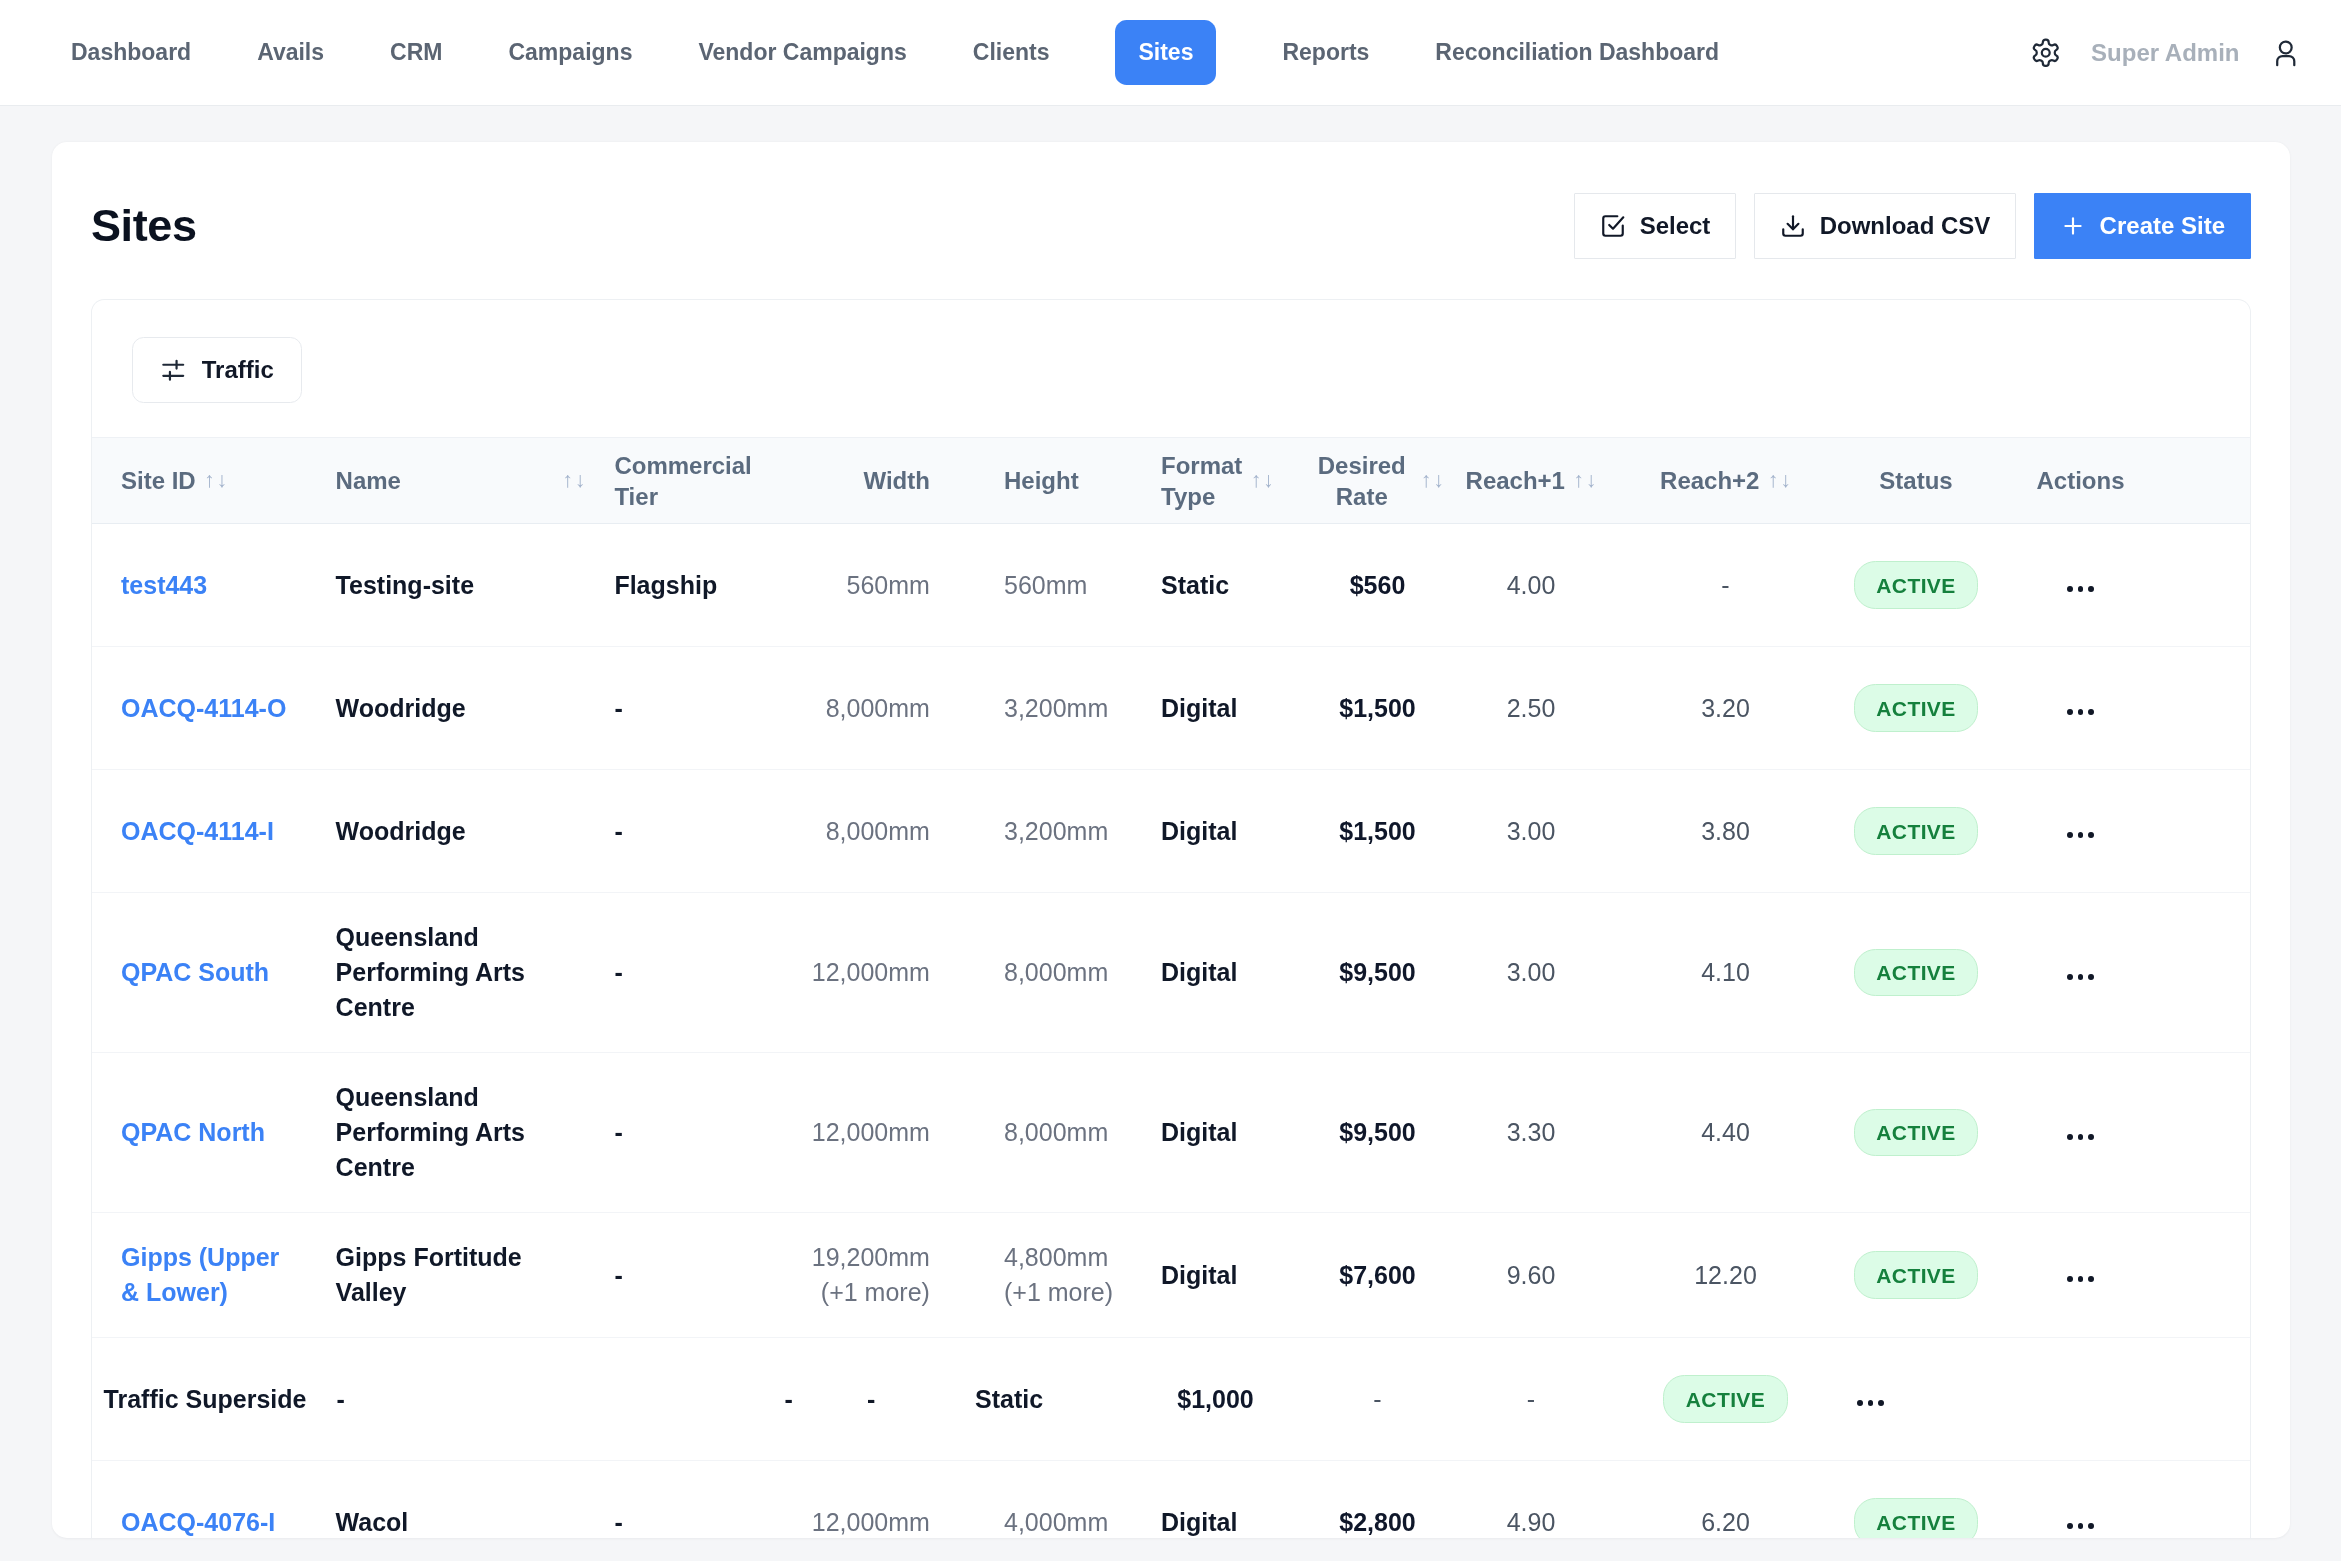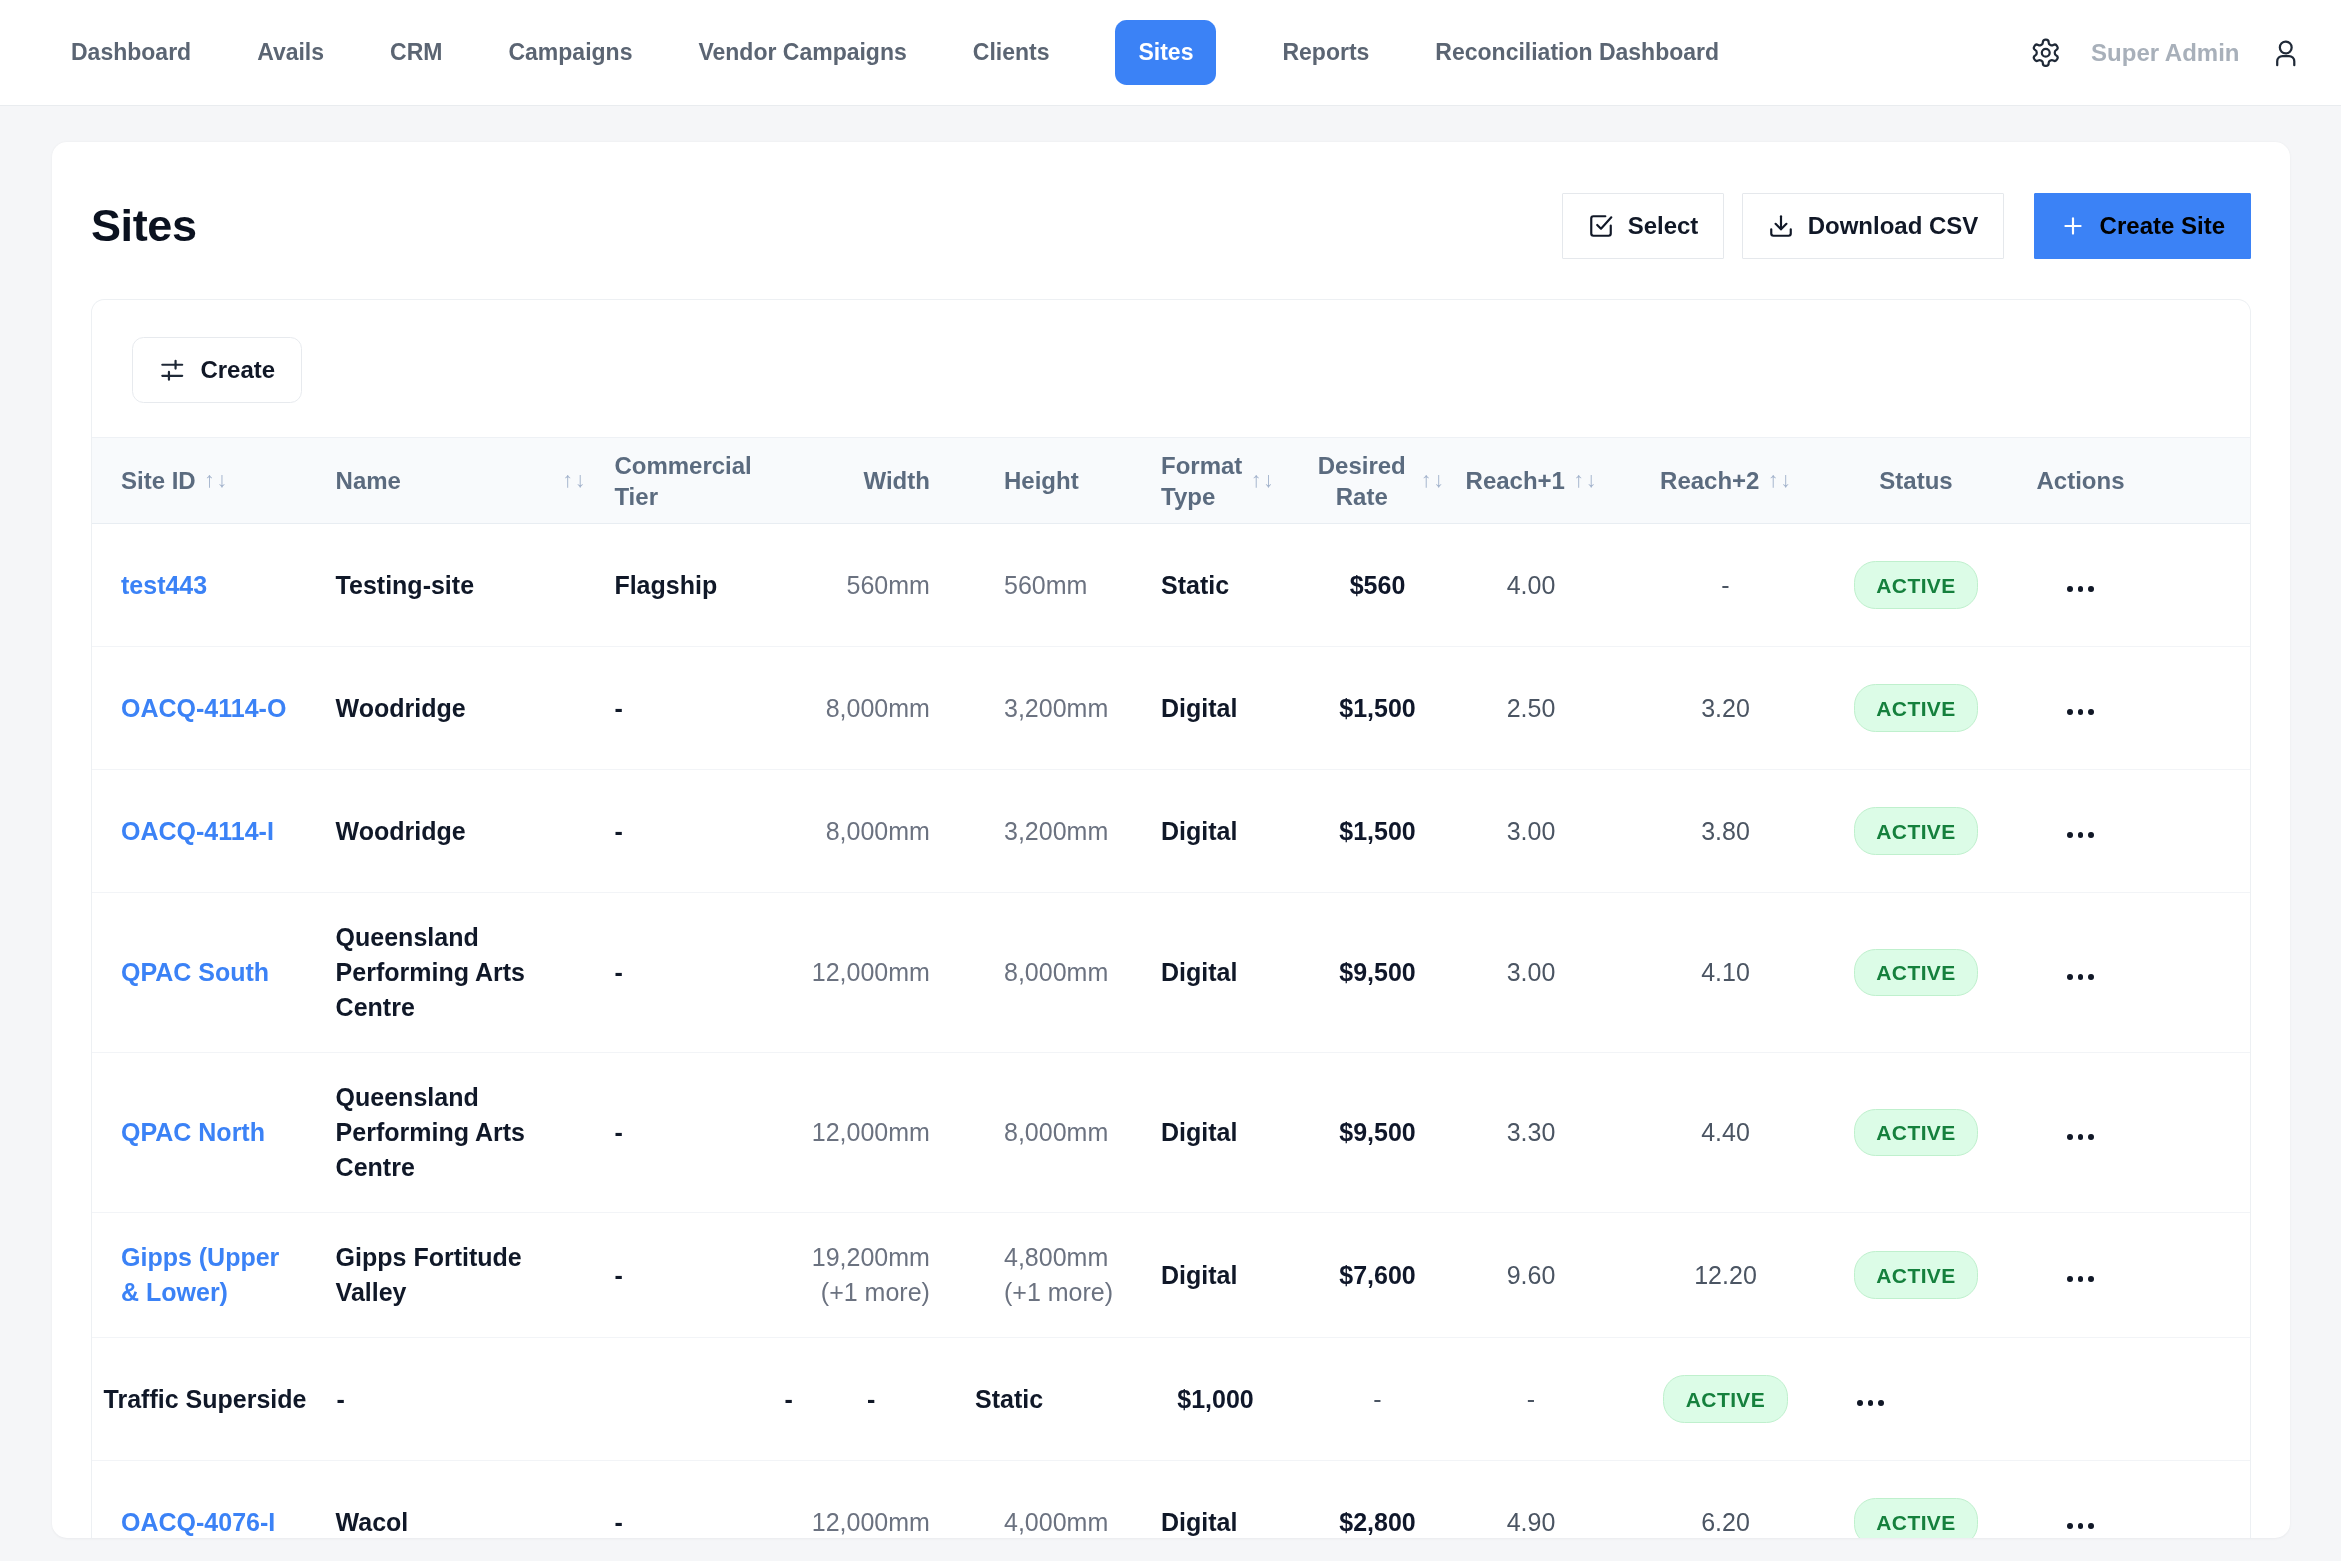--- a/index.html
+++ b/index.html
@@ -44,21 +44,21 @@
   .page-title { margin:0; font-size:45px; font-weight:800; letter-spacing:-0.4px; color:#0b1220; }
   .head-actions { display:flex; align-items:center; gap:18px; }
   .btn {
     display:flex; align-items:center; gap:13.3px;
     height:66px; padding:0 25px;
     font-family:inherit; font-size:24px; font-weight:600; color:#111827;
     background:#ffffff; border:1.7px solid #e5e8ec; border-radius:1px;
     cursor:pointer; white-space:nowrap;
   }
   .btn svg { width:26px; height:26px; stroke:#111827; fill:none; stroke-width:2; stroke-linecap:round; stroke-linejoin:round; }
-  .btn-primary { background:var(--accent); border-color:var(--accent); color:#000000;margin-left:12px; }
+  .btn-primary { background:var(--accent); border-color:var(--accent); color:#ffffff; }
   .btn-primary svg { stroke:#ffffff; }
 
   
   .panel {
     border:0.8px solid #edf0f3; border-bottom:none;
     border-radius:13.3px 13.3px 0 0;
     height:1239px; overflow:hidden; background:#fff;
   }
   .search-row { display:flex; align-items:center; gap:20px; padding:37px 40px 34px; }
   .search-box {
@@ -199,21 +199,21 @@
       <div class="search-row">
         <button class="filters-btn">
           <span style="display:flex">
             <svg viewBox="0 0 24 24">
                 <line x1="3" y1="7" x2="21" y2="7"></line>
                 <line x1="3" y1="17" x2="21" y2="17"></line>
                 <line x1="15" y1="3.5" x2="15" y2="10.5"></line>
                 <line x1="9" y1="13.5" x2="9" y2="20.5"></line>
               </svg>
           </span>
-          <span>Create</span>
+          <span>Traffic</span>
         </button>
       </div>
       <div id="sites-table">
           <div class="thead">
             <div class="th col-0">
               <span>Site ID</span>
               <span class="sort">
                 <span class="arrow">↑</span>
                 <span class="arrow">↓</span>
               </span>

